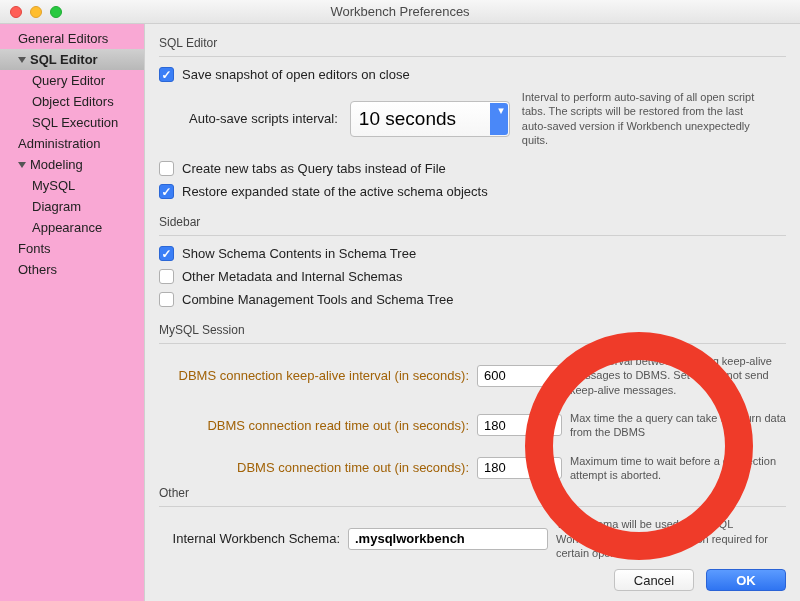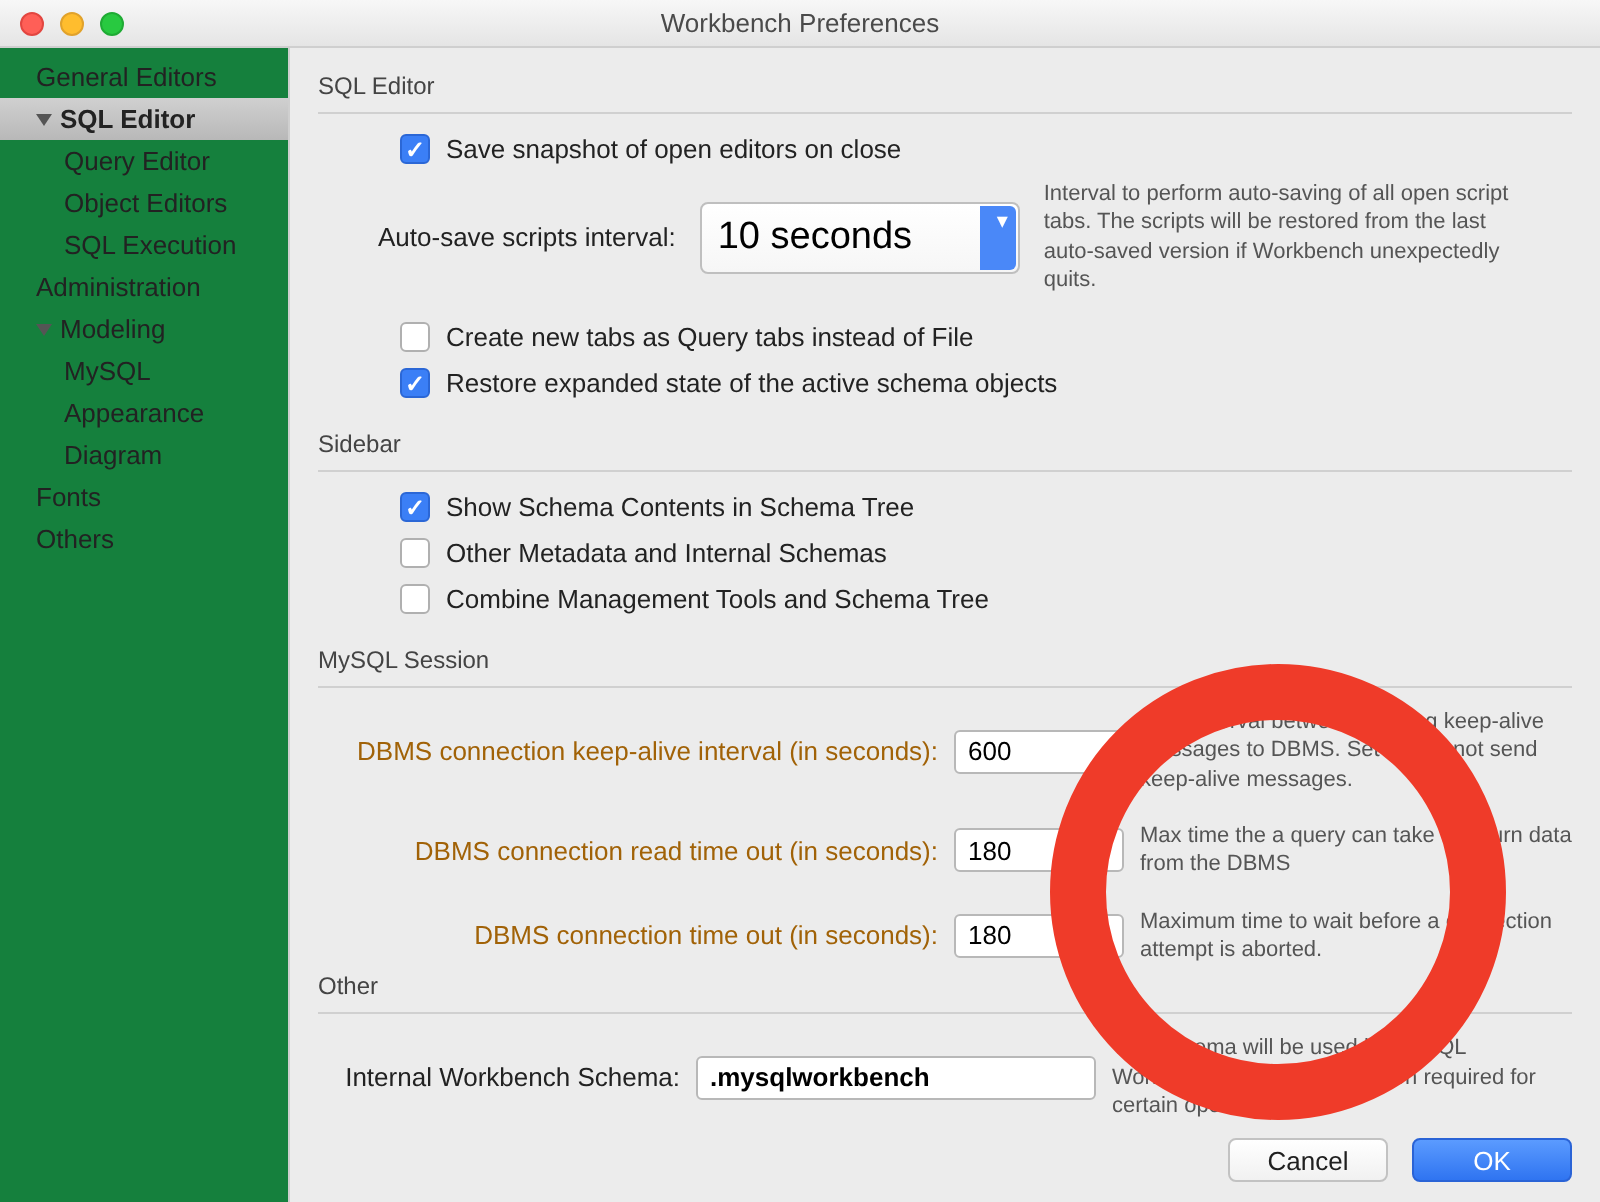--- a/index.html
+++ b/index.html
@@ -19,21 +19,21 @@
     display: flex; align-items: center; position: relative;
   }
   .traffic { display: flex; gap: 8px; margin-left: 10px; }
   .dot { width: 12px; height: 12px; border-radius: 50%; }
   .dot.red { background: #ff5f57; border:1px solid #e24640;}
   .dot.yellow { background: #ffbd2e; border:1px solid #e1a22b;}
   .dot.green { background: #28c940; border:1px solid #1fab34;}
   .title { position: absolute; left: 0; right: 0; text-align: center; font-size: 13px; color: #4a4a4a; }
   .body { flex: 1; display: flex; min-height: 0; }
   .sidebar {
-    width: 145px; background: #15803d; border-right: 1px solid #cfcfcf;
+    width: 145px; background: #f9a8d4; border-right: 1px solid #cfcfcf;
     padding-top: 4px;
   }
   .sidebar-row {
     padding: 3px 0 3px 18px; font-size: 13px; color: #222;
     cursor: default; white-space: nowrap;
   }
   .sidebar-row.indent1 { padding-left: 32px; }
   .sidebar-row.selected {
     background: linear-gradient(#d0d0d0,#b8b8b8);
     font-weight: 600;
@@ -44,21 +44,21 @@
     border-right: 4px solid transparent;
     border-top: 6px solid #555;
     vertical-align: middle; transform: translateY(-1px);
   }
   .main {
     flex: 1; padding: 10px 14px 0 14px; overflow: hidden; position: relative;
     background: #ececec;
   }
   .group-label { font-size: 12px; color: #444; margin: 2px 0 6px 0; }
   .group-sep { height: 1px; background: #d0d0d0; margin-bottom: 10px; }
-  .row { display: flex; align-items: center; margin-bottom: 8px; margin-left: 41px; }
+  .row { display: flex; align-items: center; margin-bottom: 8px; }
   .chk {
     width: 15px; height: 15px; border:1px solid #b0b0b0; border-radius: 3px;
     background: #fff; margin-right: 8px; display: inline-flex;
     align-items: center; justify-content: center; flex-shrink: 0;
   }
   .chk.checked { background: #3b7ff6; border-color:#2b67d6; }
   .chk.checked::after { content:"✓"; color:#fff; font-size:12px; line-height:1; font-weight:700;}
   .lbl { font-size: 13px; color: #222; }
   .subrow { display: flex; align-items: center; margin: 6px 0 14px 30px; }
   .subrow .lbl { margin-right: 12px; }
@@ -98,21 +98,21 @@
   .footer {
     position: absolute; right: 14px; bottom: 10px; display: flex; gap: 12px;
   }
   .btn {
     height: 22px; min-width: 80px; border-radius: 4px; font-size: 13px;
     border: 1px solid #c2c2c2; background: linear-gradient(#ffffff,#f1f1f1);
     display: inline-flex; align-items: center; justify-content: center;
     padding: 0 14px; cursor: default;
   }
   .btn.primary {
-    background: linear-gradient(#5b9bff,#2f74f1); color: #fff; border-color:#2a63d6;
+    background: linear-gradient(#5b9bff,#2f74f1); color: #fff; border-color:#2a63d6;font-weight:bold;
   }
   .ring {
     position: absolute;
     border: 28px solid #ef3b29;
     border-radius: 50%;
     width: 172px; height: 172px;
     left: 380px; top: 308px;
     pointer-events: none;
     z-index: 5;
     box-sizing: content-box;
@@ -134,22 +134,22 @@
   <div class="body">
     <div class="sidebar" id="sidebar">
         <div class="sidebar-row"><span>General Editors</span></div>
         <div class="sidebar-row selected"><span class="disclosure"></span><span>SQL Editor</span></div>
         <div class="sidebar-row indent1"><span>Query Editor</span></div>
         <div class="sidebar-row indent1"><span>Object Editors</span></div>
         <div class="sidebar-row indent1"><span>SQL Execution</span></div>
         <div class="sidebar-row"><span>Administration</span></div>
         <div class="sidebar-row"><span class="disclosure"></span><span>Modeling</span></div>
         <div class="sidebar-row indent1"><span>MySQL</span></div>
+        <div class="sidebar-row indent1"><span>Diagram</span></div>
         <div class="sidebar-row indent1"><span>Appearance</span></div>
-        <div class="sidebar-row indent1"><span>Diagram</span></div>
         <div class="sidebar-row"><span>Fonts</span></div>
         <div class="sidebar-row"><span>Others</span></div>
       </div>
 
     <div class="main">
 
       <div class="group-label">SQL Editor</div>
       <div class="group-sep"></div>
 
       <div class="row">

